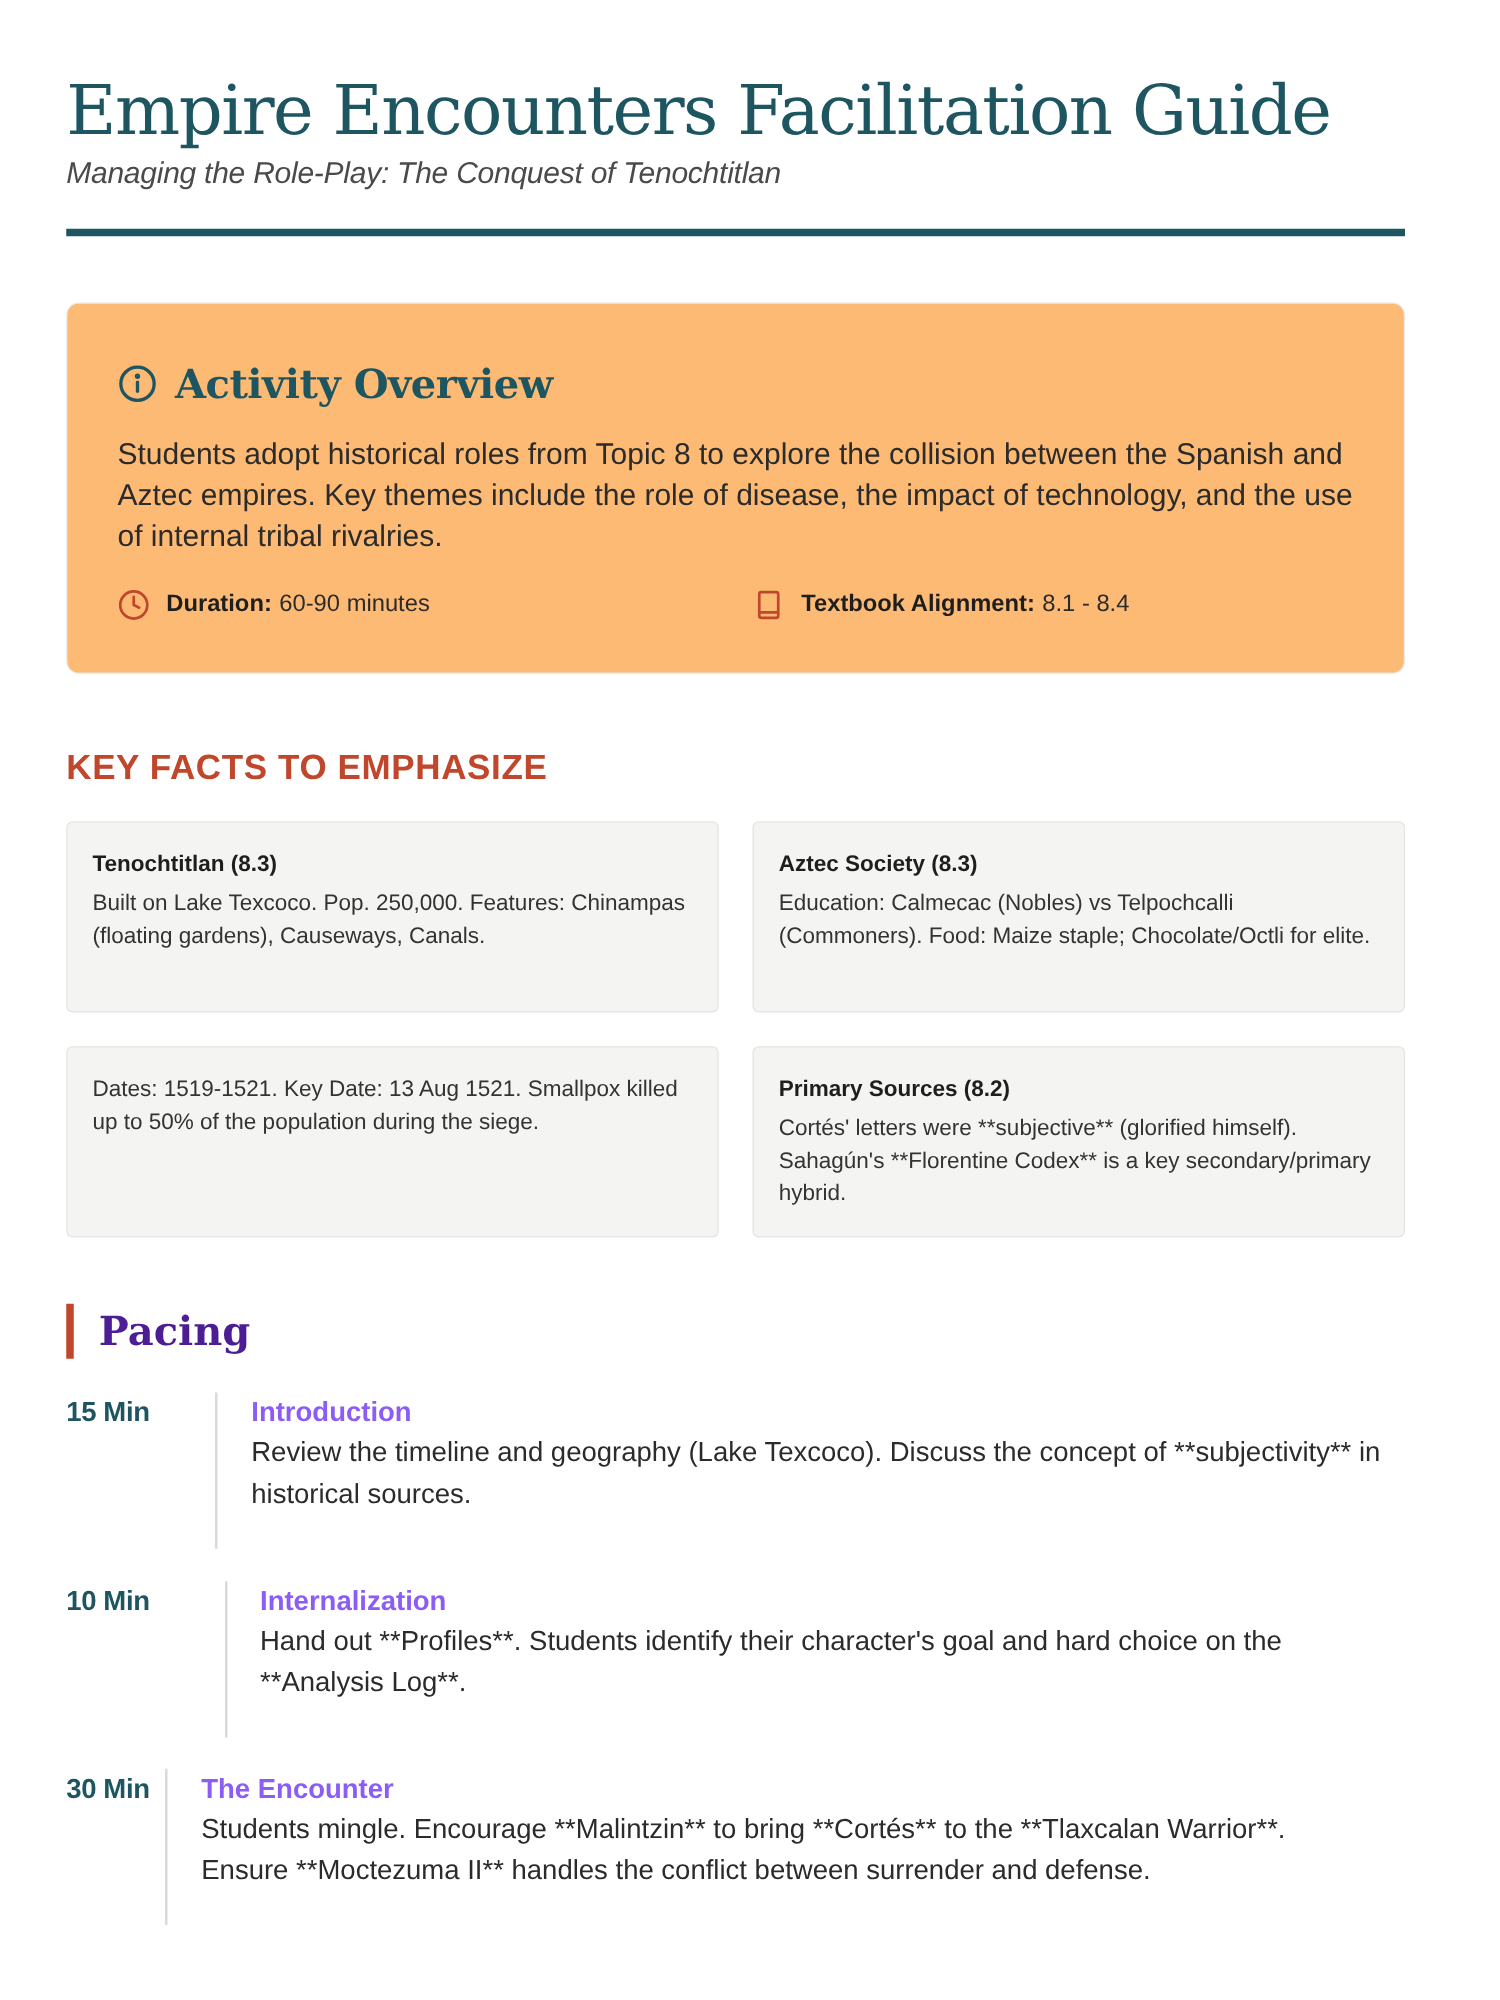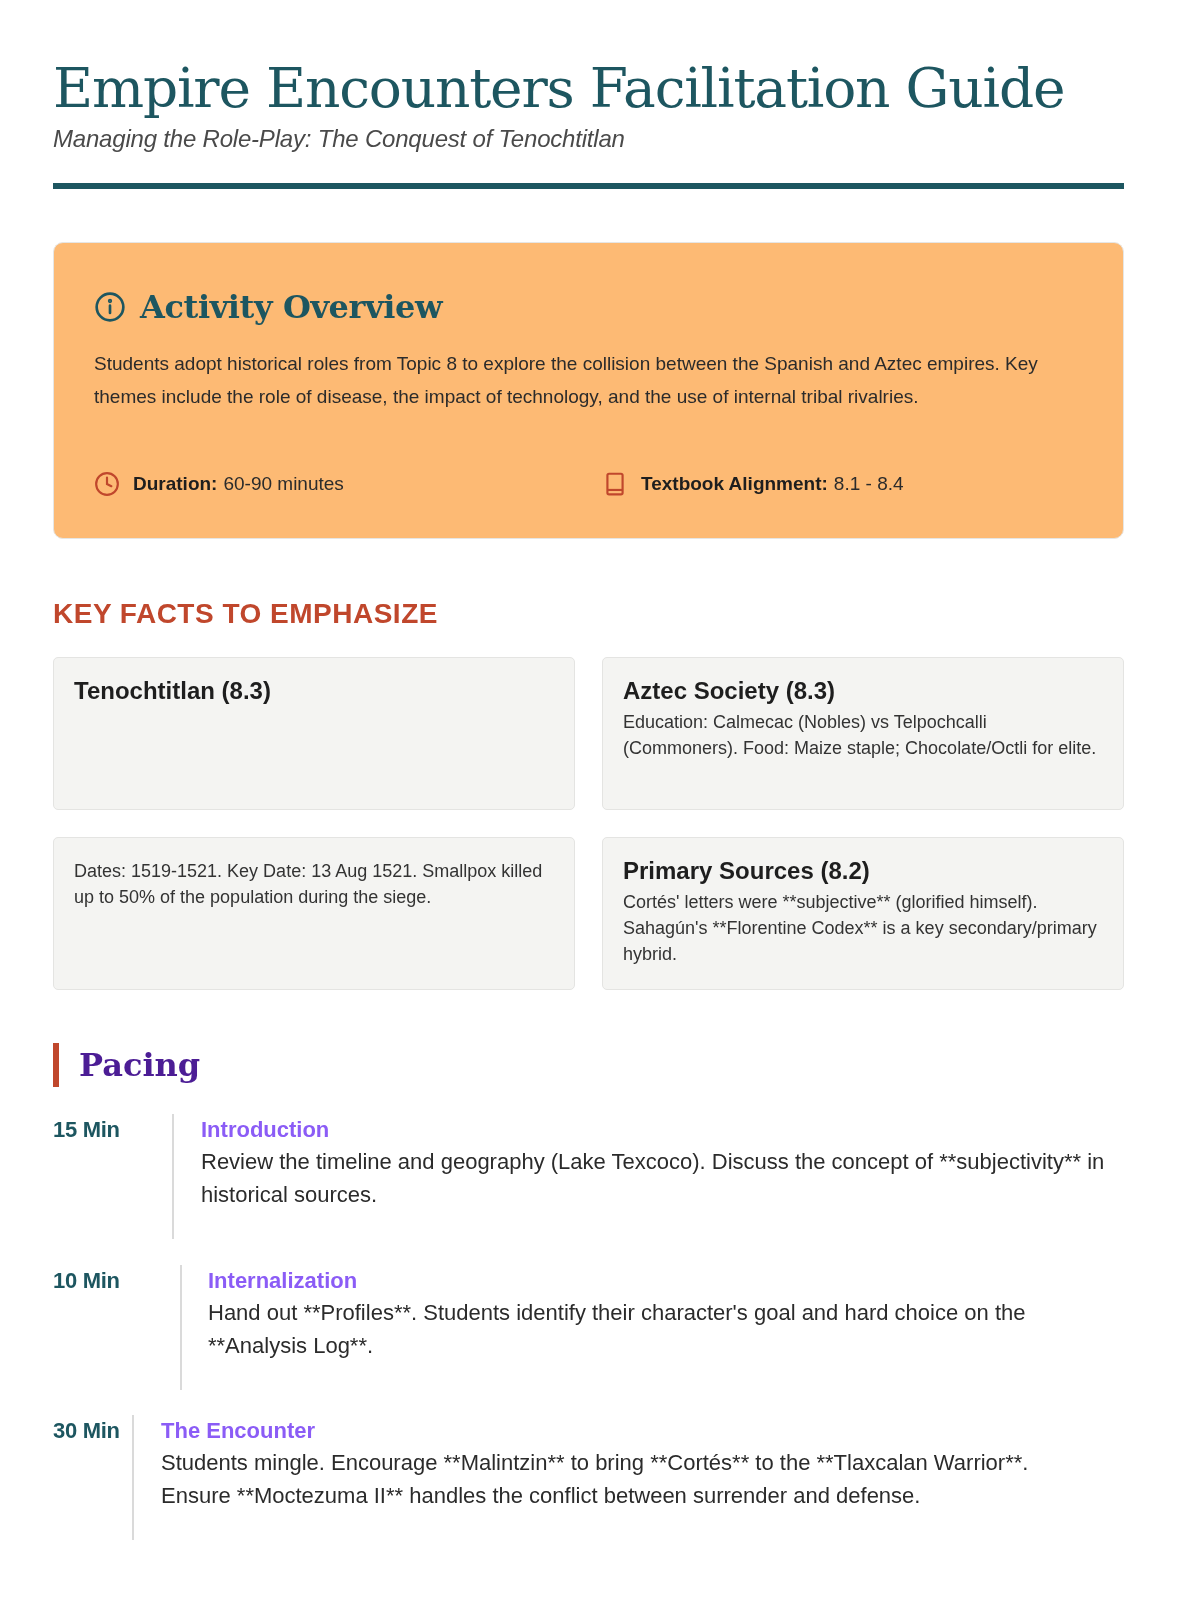--- a/index.html
+++ b/index.html
@@ -26,39 +26,39 @@
     background: #fdba74; border: 1.5px solid #e6e6e4; border-radius: 10px;
   }
   .overview-head { position: absolute; top: 44px; left: 40px; display: flex; align-items: center; }
   .overview-head svg { width: 32px; height: 32px; margin-right: 14px; }
   .overview-title {
     font-family: "DejaVu Serif", "Liberation Serif", serif;
     font-size: 32px; color: #1d5660; line-height: 40px; letter-spacing: -0.4px;
   }
   .overview-desc {
     position: absolute; top: 104px; left: 40px; width: 990px;
-    font-size: 19px; line-height: 33px; color: #2b2b2b;
+    font-size: 24px; line-height: 33px; color: #2b2b2b;
   }
   .meta { position: absolute; top: 228px; display: flex; align-items: center; font-size: 19px; color: #2b2b2b; white-space: nowrap; }
   .meta svg { width: 26px; height: 26px; margin-right: 13px; }
   .meta .lbl { font-weight: bold; color: #1e1e1e; margin-right: 6px; }
   .meta-1 { left: 40px; }
   .meta-2 { left: 548px; }
 
   .facts-title {
     position: absolute; top: 596px; left: 0;
     font-family: Liberation Sans, sans-serif;
     font-size: 28px; color: #c0472c; letter-spacing: 0.5px; line-height: 36px;
   }
   .fact {
     position: absolute; width: 522px; height: 153px;
     background: #f4f4f2; border: 1.5px solid #e4e4e2; border-radius: 5px;
     padding: 20px 20px 0 20px;
   }
-  .fact-title { font-weight: bold; font-size: 24px; color: #1e1e1e; line-height: 26px; margin-bottom: 5px; }
+  .fact-title { font-weight: bold; font-size: 18px; color: #1e1e1e; line-height: 26px; margin-bottom: 5px; }
   .fact-body { font-size: 18px; line-height: 26px; color: #333; }
   .f1 { top: 657px; left: 0; }
   .f2 { top: 657px; left: 549px; }
   .f3 { top: 837px; left: 0; }
   .f4 { top: 837px; left: 549px; }
 
   .pacing-head { position: absolute; top: 1043px; left: 0; display: flex; align-items: center; }
   .pacing-bar { width: 6px; height: 44px; background: #c0472c; margin-right: 20px; }
   .pacing-title {
     font-family: "DejaVu Serif", "Liberation Serif", serif;
@@ -119,20 +119,21 @@
       </svg>
       <span class="lbl">Textbook Alignment:</span>
       <span>8.1 - 8.4</span>
     </div>
   </section>
 
   <h2 class="facts-title">KEY FACTS TO EMPHASIZE</h2>
 
   <div class="fact f1">
     <div class="fact-title">Tenochtitlan (8.3)</div>
+    <div class="fact-body">Built on Lake Texcoco. Pop. 250,000. Features: Chinampas (floating gardens), Causeways, Canals.</div>
   </div>
   <div class="fact f2">
     <div class="fact-title">Aztec Society (8.3)</div>
     <div class="fact-body">Education: Calmecac (Nobles) vs Telpochcalli (Commoners). Food: Maize staple; Chocolate/Octli for elite.</div>
   </div>
   <div class="fact f3">
     <div class="fact-body">Dates: 1519-1521. Key Date: 13 Aug 1521. Smallpox killed up to 50% of the population during the siege.</div>
   </div>
   <div class="fact f4">
     <div class="fact-title">Primary Sources (8.2)</div>

